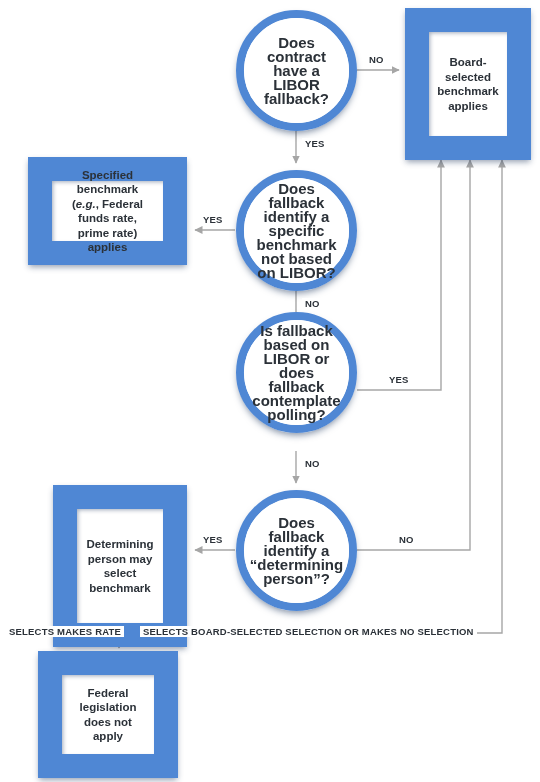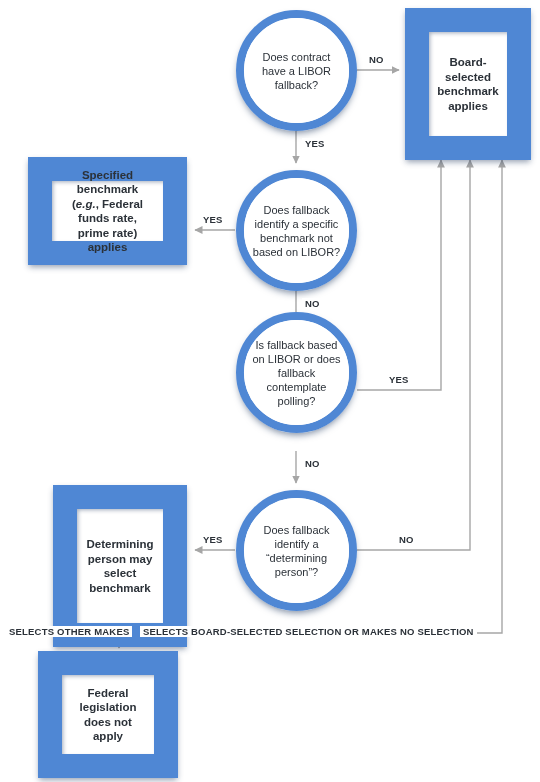--- a/index.html
+++ b/index.html
@@ -30,22 +30,22 @@
   .circle {
     position: absolute;
     border-radius: 50%;
     background: #ffffff;
     box-sizing: border-box;
     display: flex;
     align-items: center;
     justify-content: center;
     text-align: center;
     color: #2b3138;
-    font-weight: normal;
-    font-size: 11px;
+    font-weight: bold;
+    font-size: 15px;
     line-height: 14px;
     z-index: 3;
   }
   .circle .ring {
     position: absolute;
     left: 0; top: 0; right: 0; bottom: 0;
     border-radius: 50%;
     border: 8px solid #4f87d4;
     box-sizing: border-box;
     box-shadow: 0 4px 7px -2px rgba(20,45,85,0.55);
@@ -203,17 +203,17 @@
   <div class="elabel" style="left:302px; top:298px;">NO</div>
 
   <div class="elabel" style="left:386px; top:374px;">YES</div>
 
   <div class="elabel" style="left:302px; top:458px;">NO</div>
 
   <div class="elabel" style="left:200px; top:534px;">YES</div>
 
   <div class="elabel" style="left:396px; top:534px;">NO</div>
 
-  <div class="elabel big" style="left:6px; top:626px;">SELECTS OTHER MAKES</div>
+  <div class="elabel big" style="left:6px; top:626px;">SELECTS MAKES RATE</div>
 
   <div class="elabel big" style="left:140px; top:626px;">SELECTS BOARD-SELECTED SELECTION OR MAKES NO SELECTION</div>
 
 </div>
 
 </body></html>

